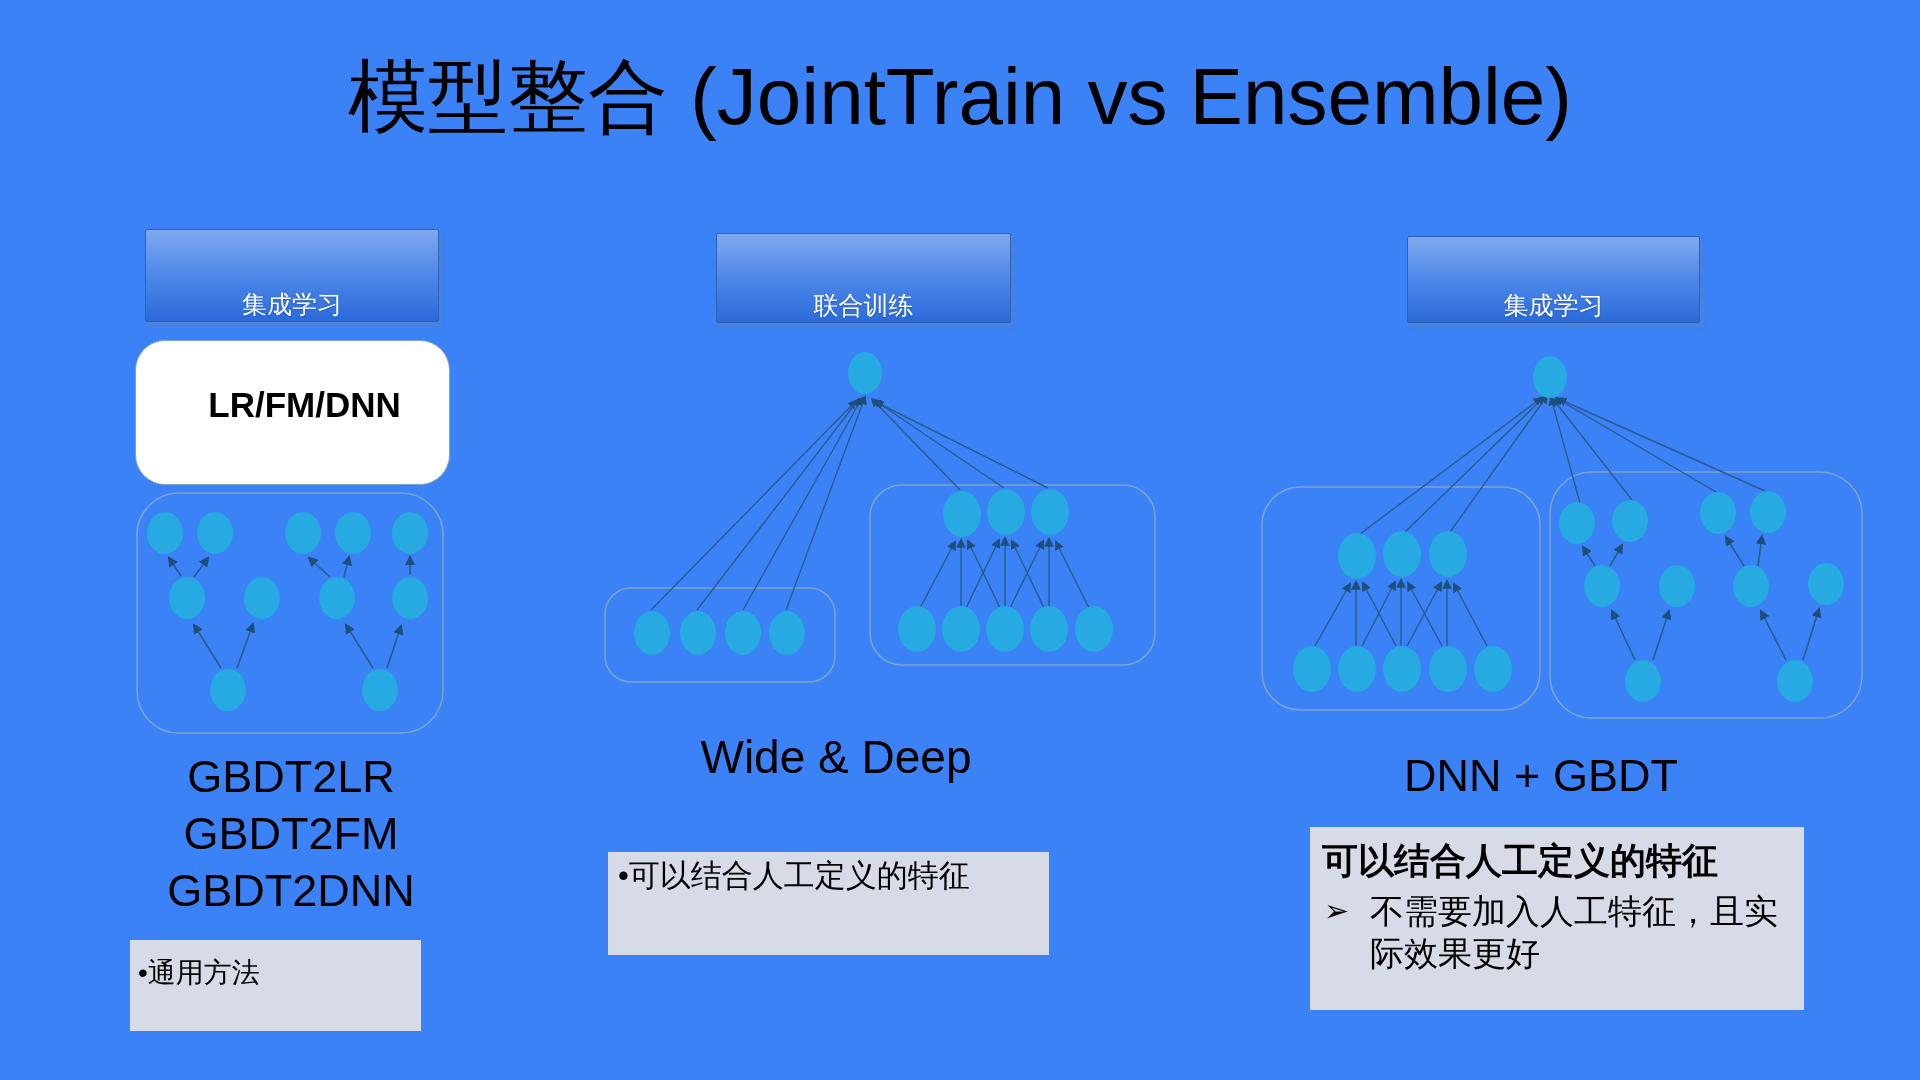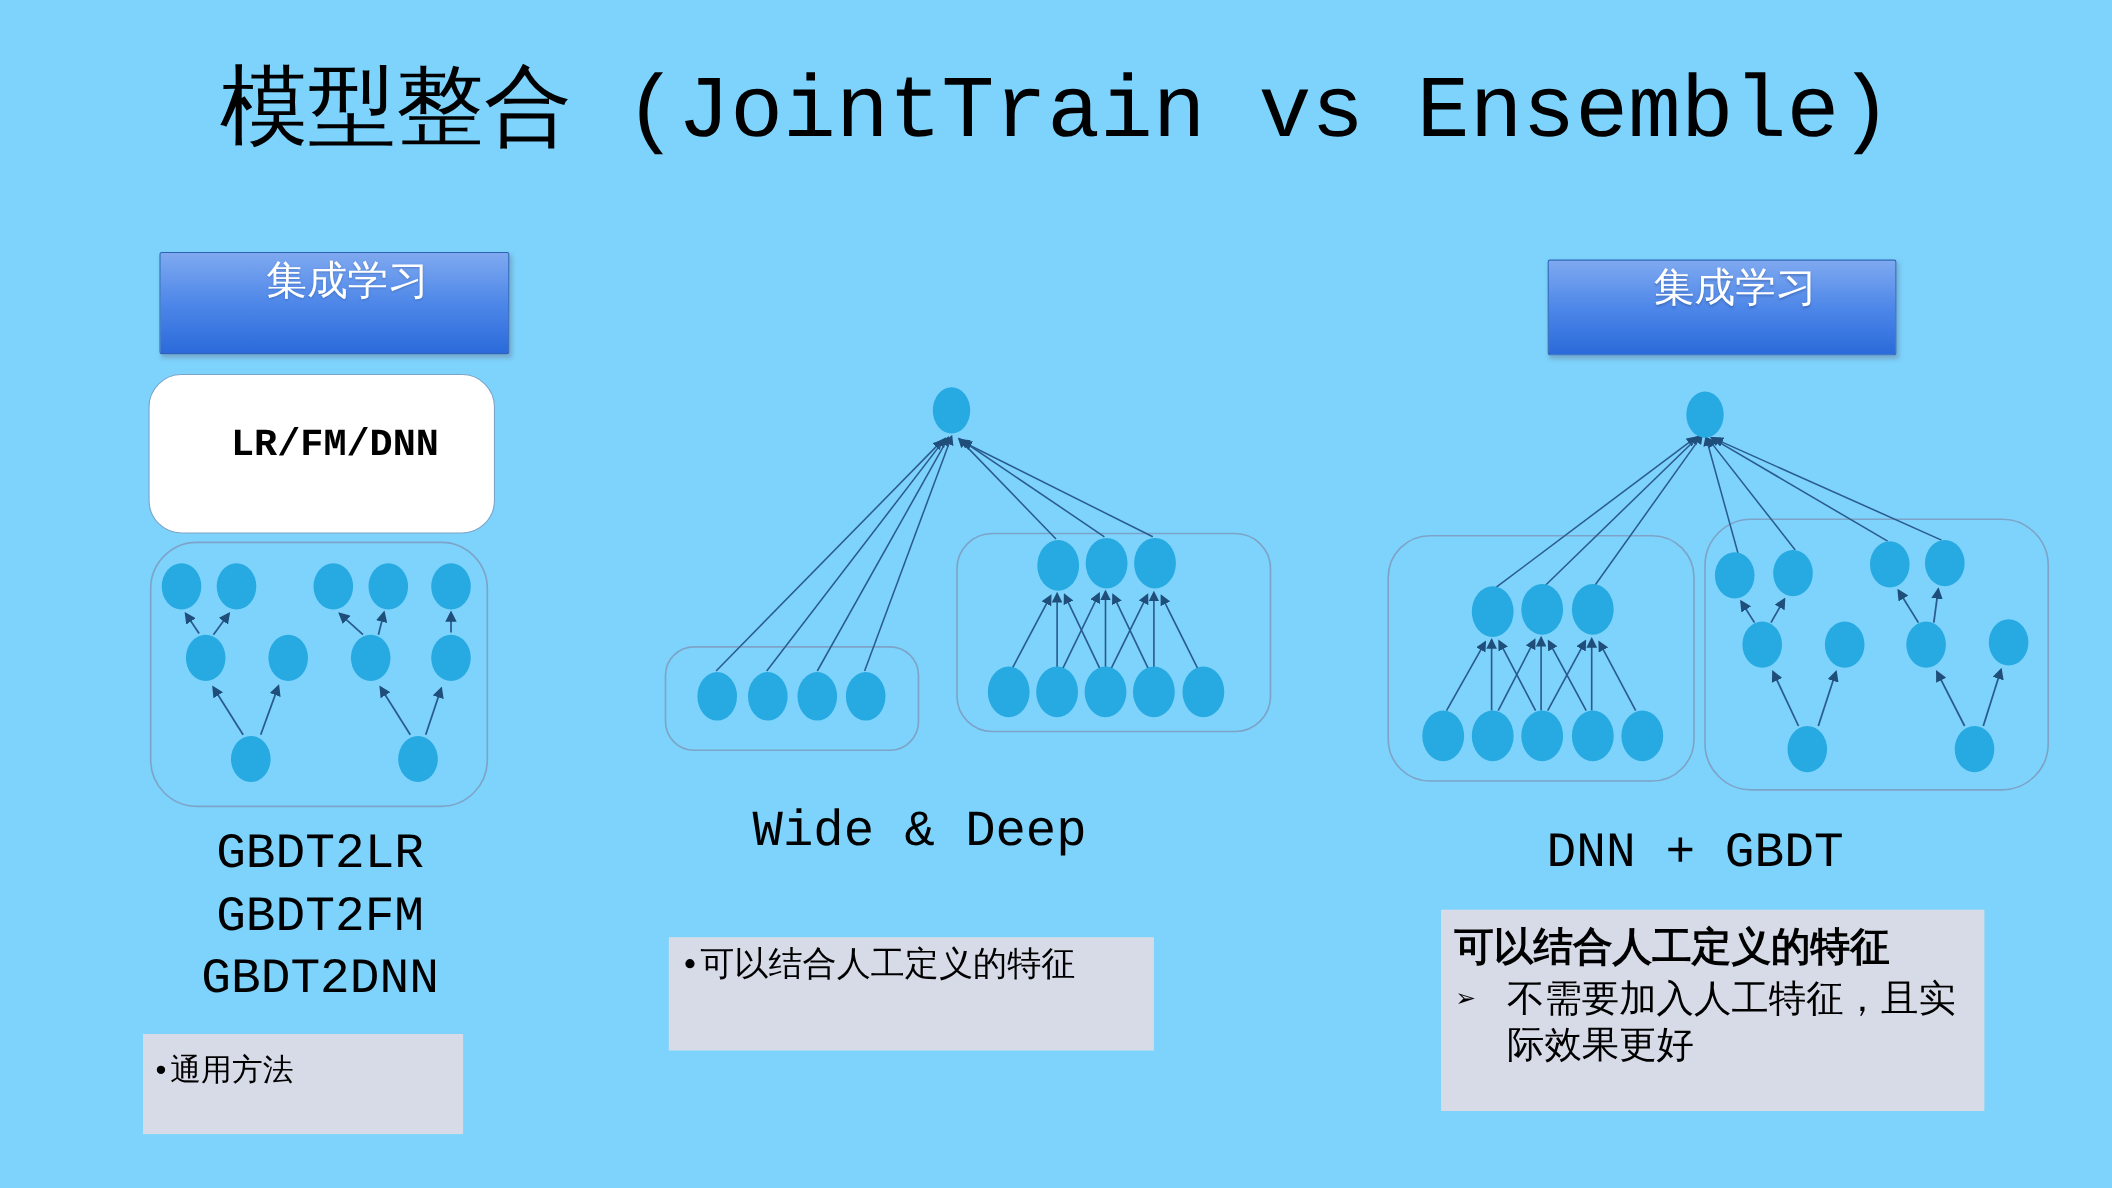--- a/index.html
+++ b/index.html
@@ -1,32 +1,31 @@
 <!DOCTYPE html>
 <html><head>
 <meta charset="utf-8">
 <style>
   html,body{margin:0;padding:0;background:#888;}
   .slide{
-    position:relative;width:1920px;height:1080px;background:#7dd3fc;
-    overflow:hidden;font-family:Liberation Mono, monospace;
+    position:relative;width:1920px;height:1080px;background:#3b82f6;
+    overflow:hidden;font-family:Liberation Sans, sans-serif;
   }
   .title{
     position:absolute;left:0;right:0;top:44px;margin:0;
     text-align:center;font-size:80px;font-weight:400;color:#000;
     letter-spacing:0px;white-space:nowrap;
   }
   .hdr-btn{
-    position:absolute;display:flex;align-items:flex-start;justify-content:center;
-    color:#fff;font-size:37px;border-radius:2px;
+    position:absolute;display:flex;align-items:flex-end;justify-content:center;
+    color:#fff;font-size:25px;border-radius:2px;
     background:linear-gradient(180deg,#7fa9f0 0%,#4c86e8 52%,#2b6ada 100%);
     border:1px solid #2f62b5;
     box-shadow:2px 3px 4px rgba(110,130,160,0.5);
     text-shadow:0 1px 2px rgba(30,60,120,0.35);
-    padding-left:24px;
   }
   .model-box{
     position:absolute;left:135px;top:340px;width:315px;height:145px;
     border:1.5px solid #7da4c8;border-radius:30px;background:#fff;
     box-sizing:border-box;display:flex;justify-content:center;align-items:flex-start;
     padding-top:44px;font-weight:bold;font-size:35px;color:#000;padding-left:24px;
   }
   .diagram{position:absolute;}
   .caption{position:absolute;color:#000;text-align:center;}
   .caption-left{left:130px;top:748px;width:322px;font-size:45px;line-height:57px;text-align:center;}
@@ -95,20 +94,23 @@
   <div class="caption caption-left">
     <span class="cap-line">GBDT2LR</span>
     <span class="cap-line">GBDT2FM</span>
     <span class="cap-line">GBDT2DNN</span>
   </div>
 
   <div class="note note-left">
     <span>•通用方法</span>
   </div>
 
+  <div class="hdr-btn" style="left:716px;top:233px;width:293px;height:88px">
+    <span>联合训练</span>
+  </div>
 
   <svg class="diagram" style="left:480px;top:330px" width="700" height="360" viewBox="480 330 700 360">
     <defs>
       <marker id="m-mid" viewBox="0 0 10 10" refX="8" refY="5" markerWidth="6.5" markerHeight="6.5" orient="auto">
         <path d="M0,0 L10,5 L0,10 z" fill="#1f4e7a"></path>
       </marker>
     </defs>
     <rect x="605" y="588" width="230" height="94" rx="26" fill="none" stroke="#7da4c8" stroke-width="1.5"></rect>
     <rect x="870" y="485" width="285" height="180" rx="32" fill="none" stroke="#7da4c8" stroke-width="1.5"></rect>
     <g stroke="#2a5b8f" stroke-width="1.4" marker-end="url(#m-mid)">

